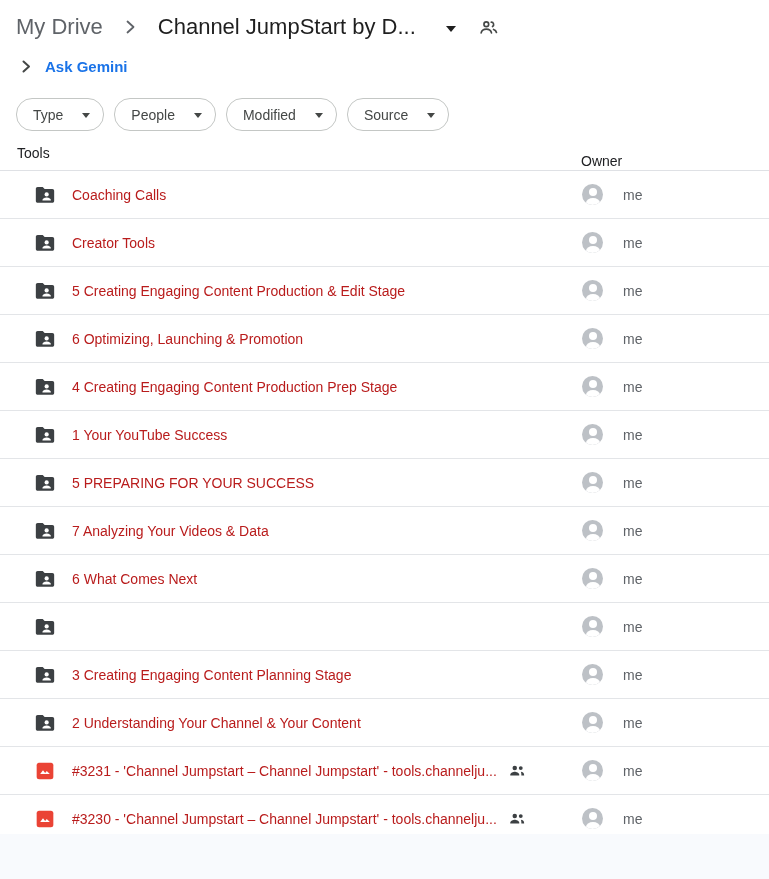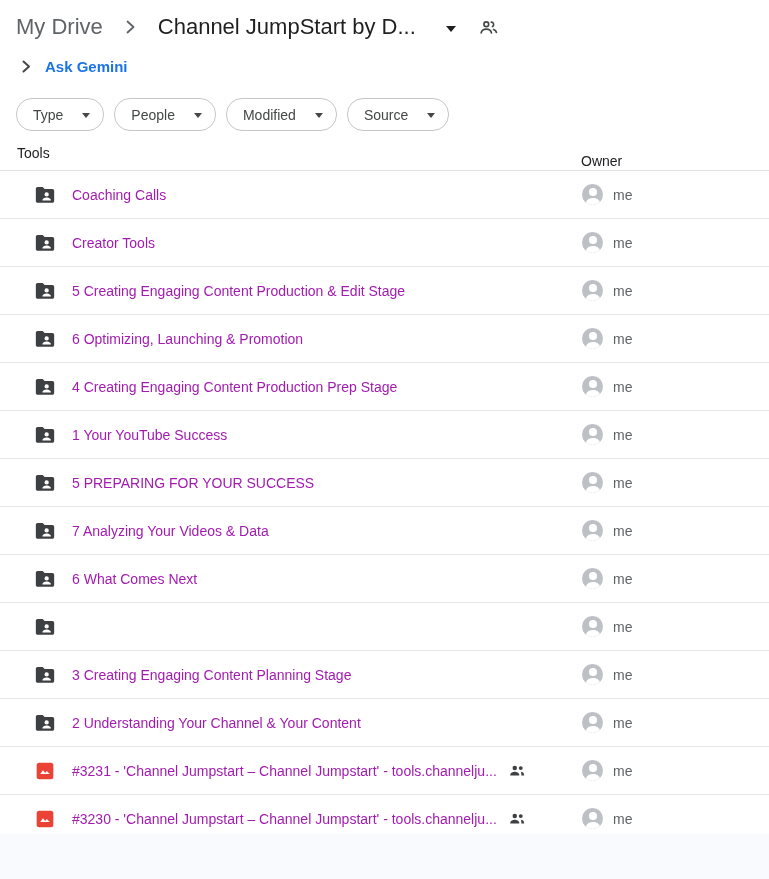--- a/index.html
+++ b/index.html
@@ -29,24 +29,24 @@
   .table-header { height:51px; display:flex; align-items:flex-end; padding:0 0 9px 17px; border-bottom:1px solid #dfe1e5; position:relative; }
   .col-name { font-size:14px; font-weight:500; color:#202124; }
   .col-owner { position:absolute; left:581px; bottom:1px; font-size:14px; font-weight:500; color:#202124; }
 
   .rows { flex:0 0 auto; }
   .row { height:48px; display:flex; align-items:center; padding-left:34px; border-bottom:1px solid #e3e5e8; position:relative; cursor:pointer; }
   .cell-icon { width:22px; height:22px; margin-right:16px; display:flex; align-items:center; justify-content:center; flex:0 0 auto; }
   .row .icon-folder, .row .icon-image { display:none; }
   .row.type-folder .icon-folder { display:block; }
   .row.type-image .icon-image { display:block; }
-  .row-name { font-size:14px; color:#a21caf; white-space:nowrap; }
+  .row-name { font-size:14px; color:#b91c1c; white-space:nowrap; }
   .shared-icon { display:none; margin-left:11px; }
   .row.is-shared .shared-icon { display:flex; align-items:center; }
-  .owner-cell { position:absolute; left:582px; display:flex; align-items:center; gap:10px; }
+  .owner-cell { position:absolute; left:582px; display:flex; align-items:center; gap:20px; }
   .avatar { width:21px; height:21px; border-radius:50%; background:#bdc1c6; position:relative; overflow:hidden; }
   .avatar::before { content:""; position:absolute; width:8px; height:8px; background:#fff; border-radius:50%; left:6.5px; top:4px; }
   .avatar::after { content:""; position:absolute; width:14px; height:10px; background:#fff; border-radius:50% 50% 0 0; left:3.5px; top:13.5px; }
   .owner-label { font-size:14px; color:#5f6368; }
 
   .footer-gap { flex:1 1 auto; background:#f8fafd; }
 </style>
 </head>
 <body>
 

